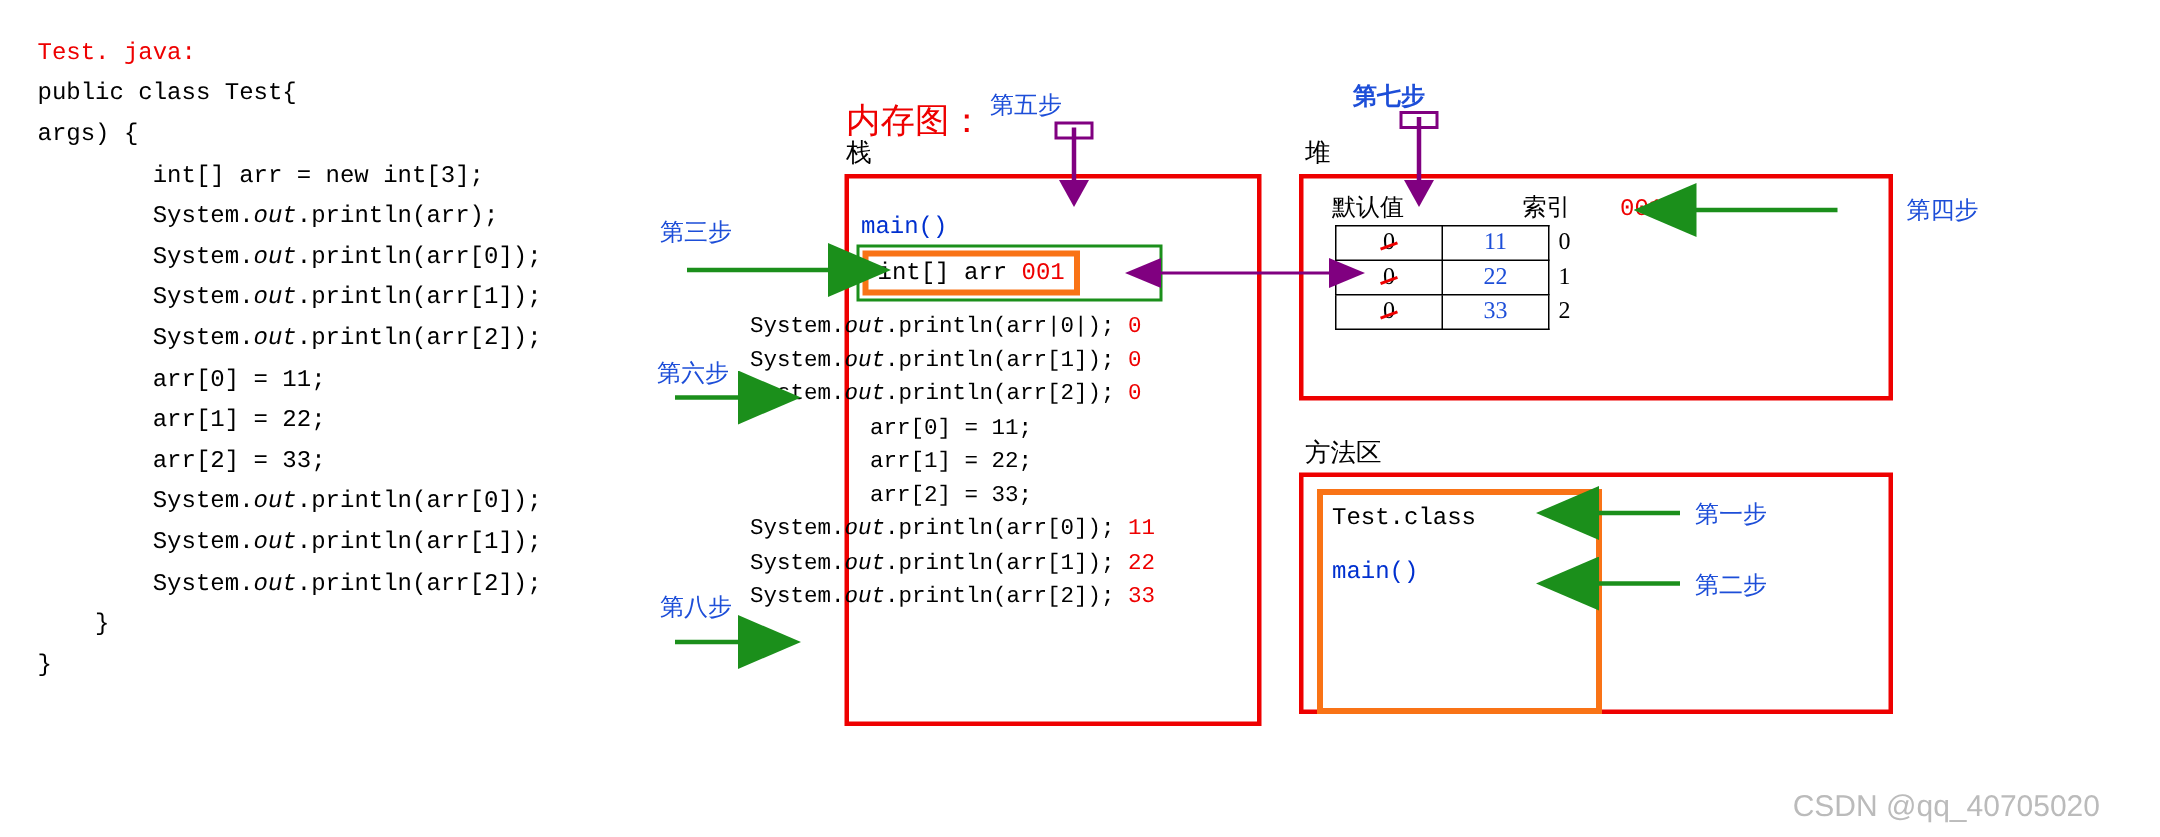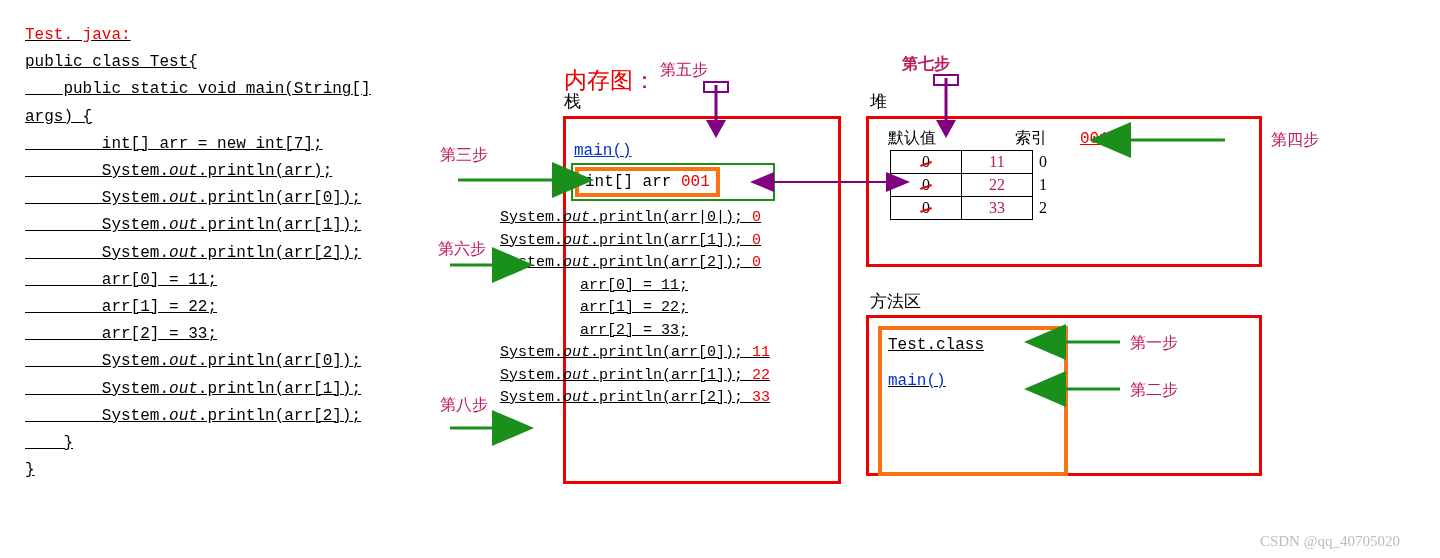--- a/index.html
+++ b/index.html
@@ -6,23 +6,23 @@
     margin: 0;
     padding: 0;
     width: 1440px;
     height: 558px;
     font-family: "宋体", "SimSun", serif;
     font-size: 16px;
     background: #fff;
     position: relative;
     color: #000;
   }
-  .mono { font-family: "Courier New", Courier, monospace; text-decoration: underline; }
+  .mono { font-family: "Courier New", Courier, monospace; }
   .red   { color: #e00; }
-  .green { color: #be185d; }
+  .green { color: #1d4ed8; }
   .blue  { color: #0030cf; }
   .black { color: #000; }
   .abs { position: absolute; }
   .code-line { line-height: 1.7em; white-space: pre; }
   .mono .italic { font-style: italic; }
   .strike-zero {
     display: inline-block;
     position: relative;
     color: #000;
   }
@@ -35,34 +35,33 @@
     transform: rotate(-20deg);
   }
   .redbox { border: 3px solid #e00; }
   .innerbox { border: 4px solid #f97316; }
   .greenbox { border: 2px solid #1b8f1b; }
   .watermark {
     position: absolute;
     right: 40px;
     bottom: 8px;
     color: #bbb;
-    font-size: 15px;
-    font-family: Liberation Serif, serif;
+    font-size: 20px;
+    font-family: Liberation Sans, sans-serif;
   }
   td.cell { border: 1px solid #000; padding: 2px 6px; text-align: center; }
 </style>
 </head>
 <body>
 
 <div class="abs mono" style="left:25px; top:22px;">
   <div class="code-line"><span class="red">Test. java:</span></div>
   <div class="code-line"><span>public class Test{</span></div>
-  <div class="code-line"><span>    public static void main(String[]</span></div>
   <div class="code-line"><span>args) {</span></div>
-  <div class="code-line"><span>        int[] arr = new int[7];</span></div>
+  <div class="code-line"><span>        int[] arr = new int[3];</span></div>
   <div class="code-line"><span>        System.</span><span class="italic">out</span><span>.println(arr);</span></div>
   <div class="code-line"><span>        System.</span><span class="italic">out</span><span>.println(arr[0]);</span></div>
   <div class="code-line"><span>        System.</span><span class="italic">out</span><span>.println(arr[1]);</span></div>
   <div class="code-line"><span>        System.</span><span class="italic">out</span><span>.println(arr[2]);</span></div>
   <div class="code-line"><span>        arr[0] = 11;</span></div>
   <div class="code-line"><span>        arr[1] = 22;</span></div>
   <div class="code-line"><span>        arr[2] = 33;</span></div>
   <div class="code-line"><span>        System.</span><span class="italic">out</span><span>.println(arr[0]);</span></div>
   <div class="code-line"><span>        System.</span><span class="italic">out</span><span>.println(arr[1]);</span></div>
   <div class="code-line"><span>        System.</span><span class="italic">out</span><span>.println(arr[2]);</span></div>

